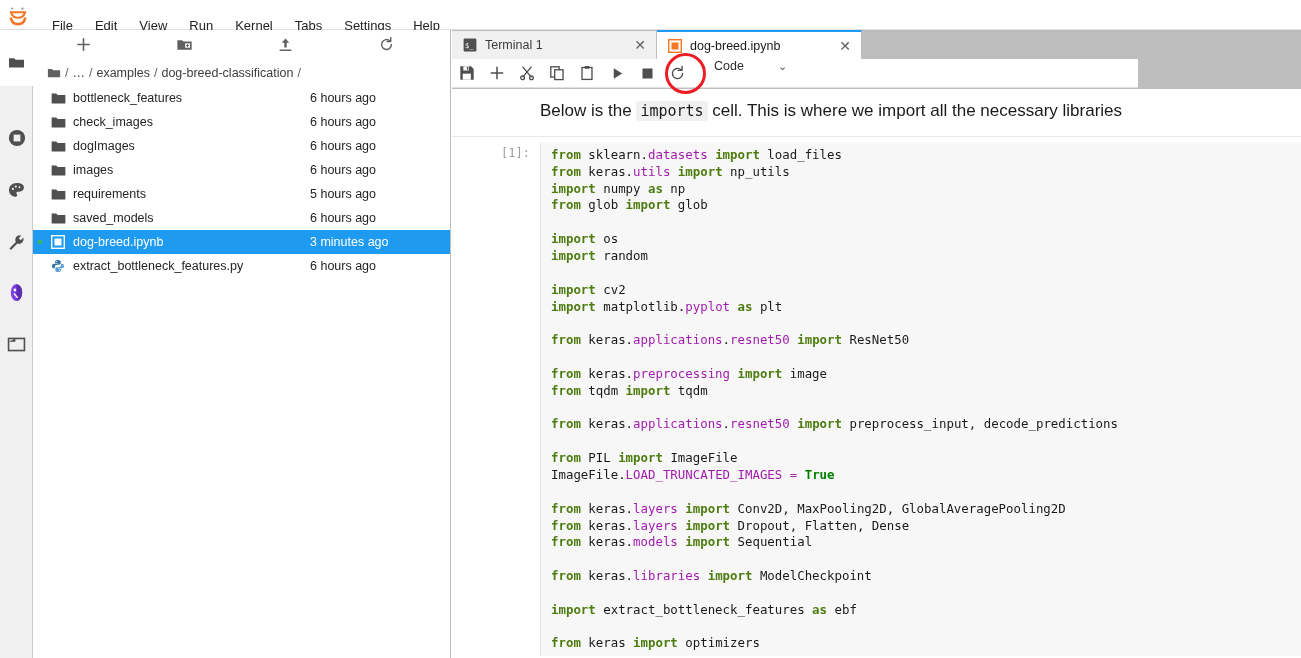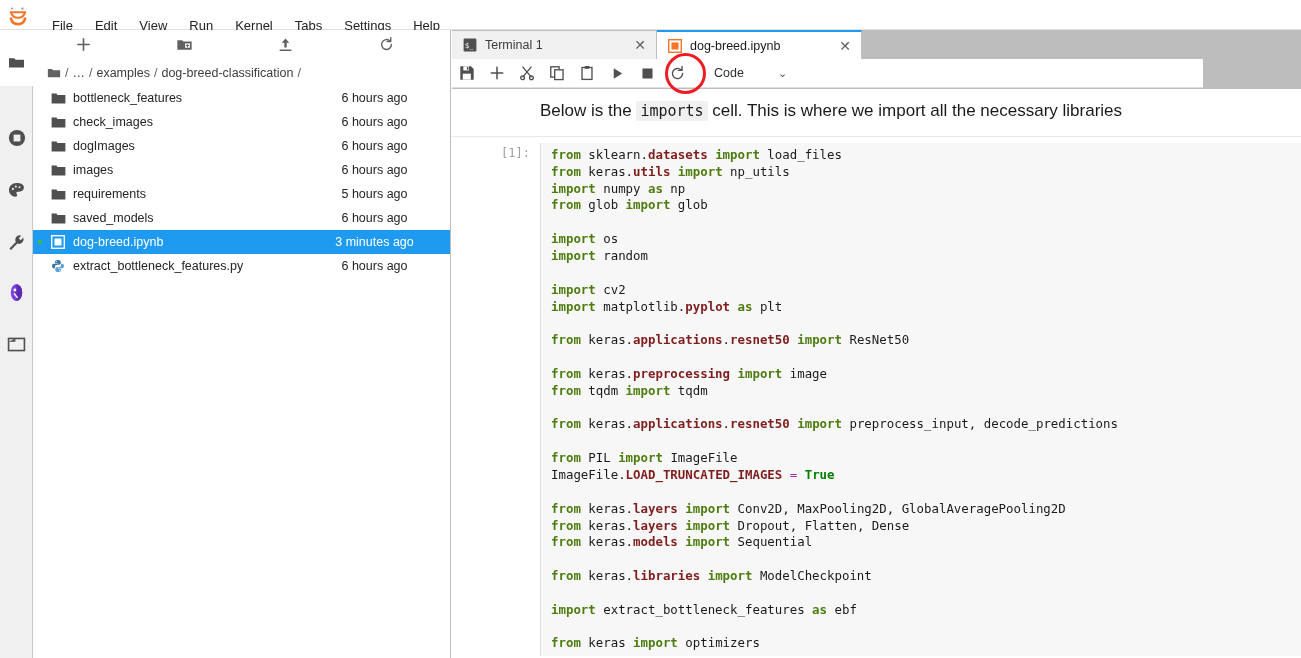--- a/index.html
+++ b/index.html
@@ -82,21 +82,21 @@
     height: 24px; display: flex; align-items: center;
     font-size: 12.5px; color: #242424; cursor: pointer; position: relative;
   }
   .fb-row.selected { background: #1e9bf0; color: #ffffff; }
   .fb-row .dot {
     position: absolute; left: 5px; width: 4px; height: 4px; border-radius: 50%;
     background: #3ac13a;
   }
   .fb-row .ficon { width: 22px; display: flex; align-items: center; justify-content: center; margin-left: 14px; }
   .fb-row .fname { flex: 1; padding-left: 4px; white-space: nowrap; overflow: hidden; text-overflow: ellipsis; }
-  .fb-row .fmod { width: 140px; text-align: center; padding-right: 11px; white-space: nowrap; }
+  .fb-row .fmod { width: 140px; text-align: left; padding-right: 11px; white-space: nowrap; }
 
   
   .dock {
     position: absolute; top: 30px; left: 452px; width: 849px; height: 628px;
     background: #bdbdbd;
   }
   .tabbar {
     position: absolute; top: 0; left: 0; width: 849px; height: 29px;
     background: #bdbdbd; display: flex; align-items: flex-end;
   }
@@ -105,22 +105,22 @@
     font-size: 12.5px; color: #3c3c3c; background: #f0f0f0;
     border-right: 1px solid #bdbdbd; cursor: pointer; min-width: 205px;
     position: relative;
   }
   .tab.active { background: #ffffff; border-top: 2px solid #1e9bf0; height: 29px; color: #1a1a1a; }
   .tab .ticon { width: 16px; height: 16px; display: flex; align-items: center; justify-content: center; margin-right: 7px; }
   .tab .tlabel { flex: 1; white-space: nowrap; }
   .tab .tclose { width: 16px; height: 16px; display: flex; align-items: center; justify-content: center; color: #616161; font-size: 14px; cursor: pointer; }
 
   .nb-toolbar {
-    position: absolute; top: 29px; left: 0; width: 751px; height: 29px;
-    background: #ffffff; display: flex; align-items: center;
+    position: absolute; top: 29px; left: 0; width: 686px; height: 29px;
+    background: #ffffff; display: flex; align-items: flex-start;
     border-bottom: 1px solid #e0e0e0;
   }
   .nb-tool {
     width: 30px; height: 28px; display: flex; align-items: center; justify-content: center;
     cursor: pointer;
   }
   .nb-tool svg { display: block; }
   .nb-sep { width: 8px; }
   .kernel-select {
     margin-left: 14px; display: flex; align-items: center; gap: 34px;
@@ -152,21 +152,21 @@
   }
   .code-area {
     flex: 1; background: #f7f7f7; border-left: 1px solid #e0e0e0;
     padding: 4px 0 4px 10px; margin-right: 9px; min-height: 500px;
   }
   pre.code {
     font-family: "DejaVu Sans Mono", monospace; font-size: 12.4px;
     line-height: 16.85px; color: #1a1a1a; white-space: pre; margin: 0;
   }
   .k  { color: #4d7c0f; font-weight: bold; }  
-  .mod{ color: #7f1d1d; font-weight: bold; }                      
+  .mod{ color: #a21caf; }                      
   .op { color: #a626a4; }                      
   .bi { color: #008000; font-weight: bold; }
 
   
   .annot-circle {
     position: absolute; border: 3px solid #ee1c25; border-radius: 50%;
     pointer-events: none;
   }
 </style>
 </head>

